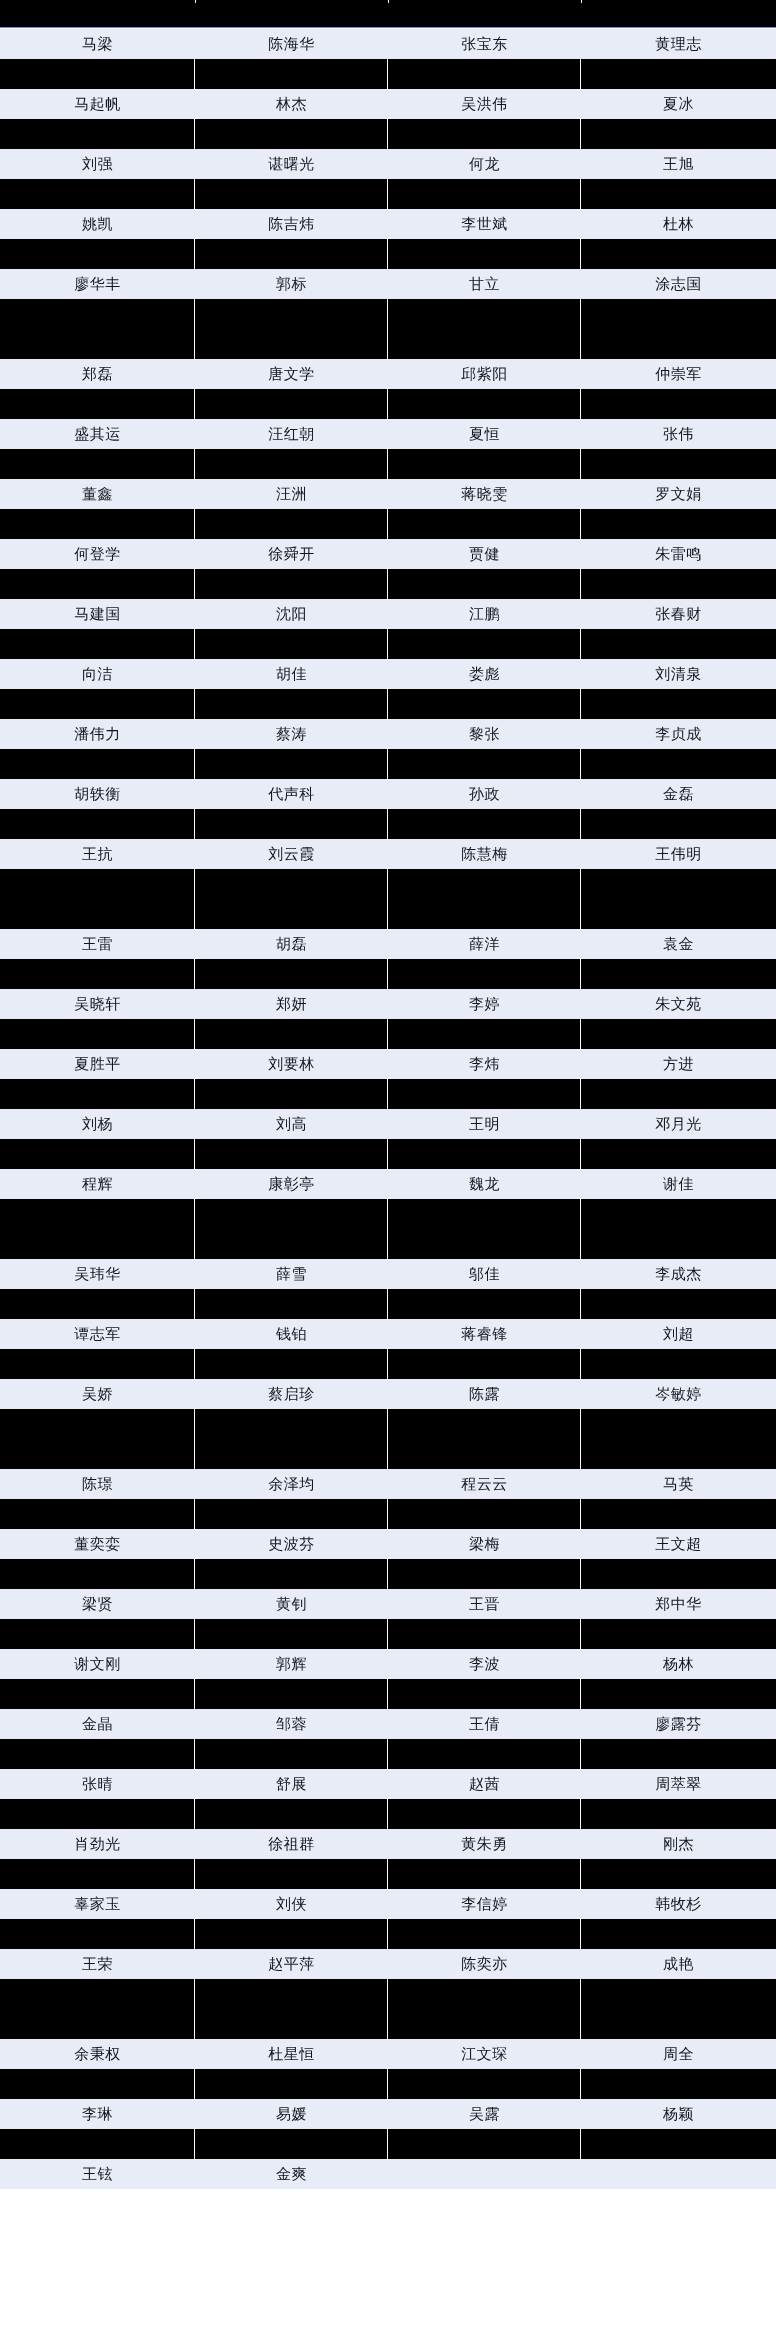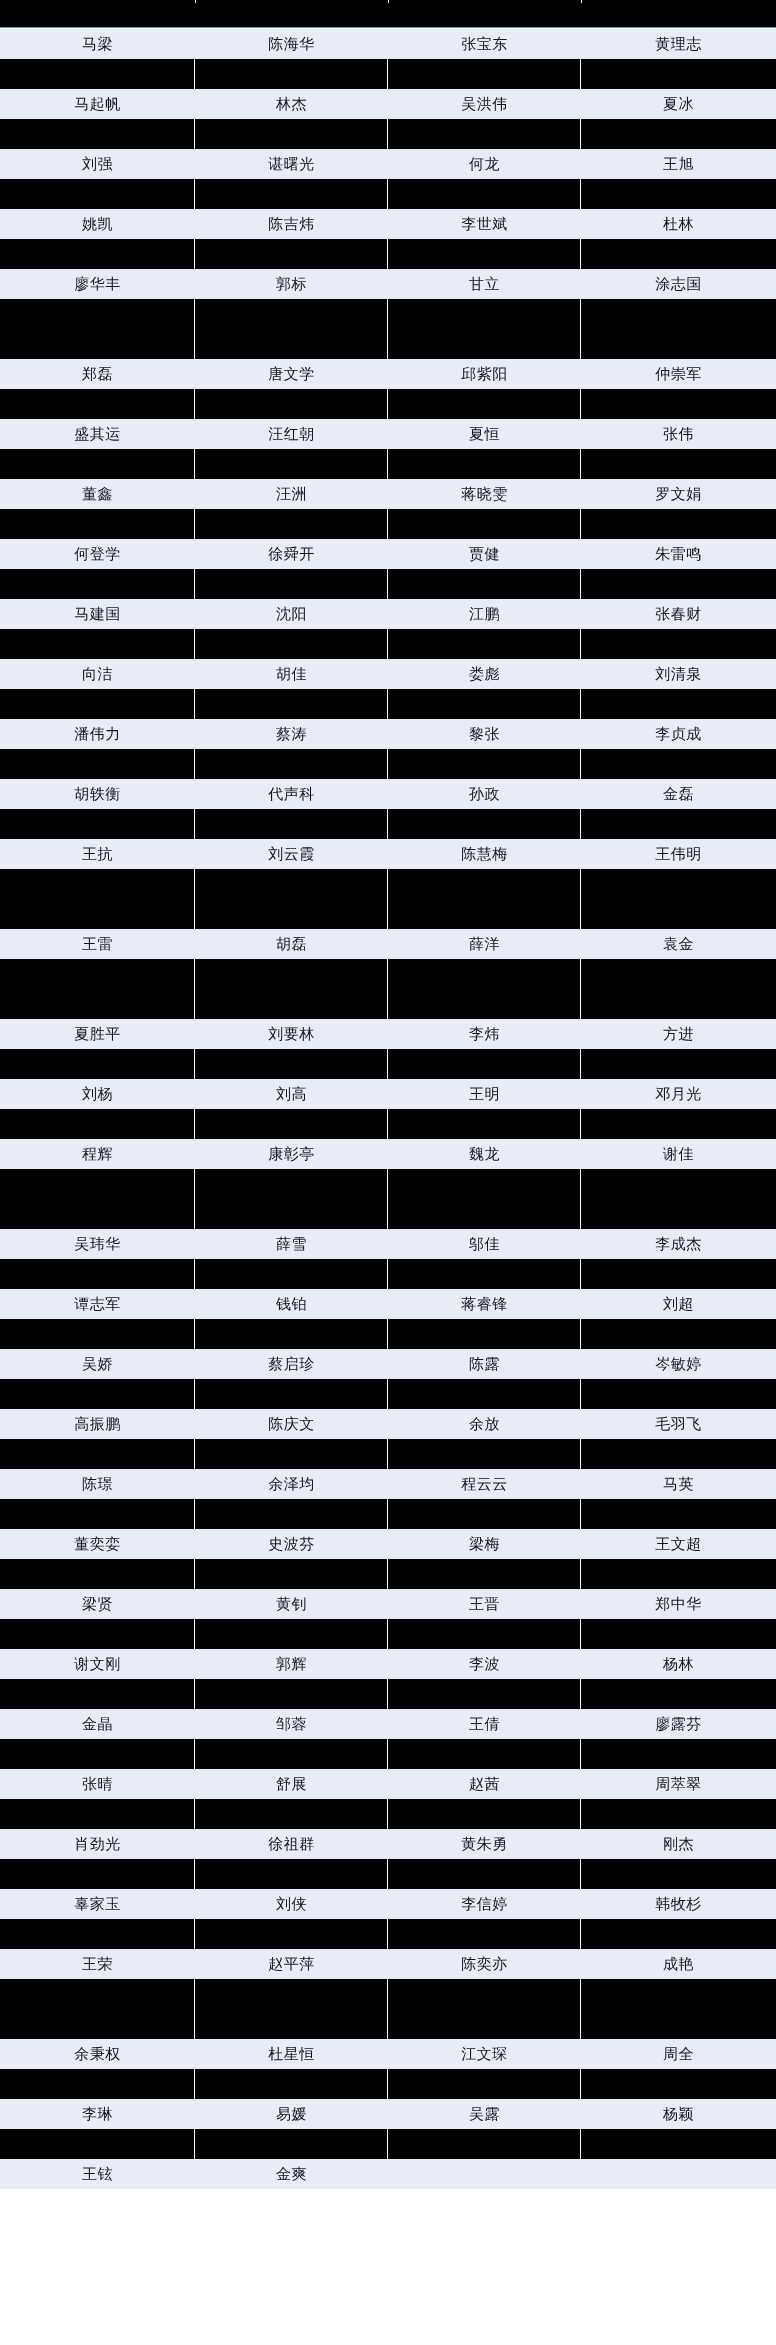--- a/index.html
+++ b/index.html
@@ -294,20 +294,26 @@
         <div class="cell c1">胡磊</div>
         <div class="cell c2">薛洋</div>
         <div class="cell c3">袁金</div>
       </div>
       <div class="row row-redact">
         <div class="cell c0"></div>
         <div class="cell c1"></div>
         <div class="cell c2"></div>
         <div class="cell c3"></div>
       </div>
+      <div class="row row-name">
+        <div class="cell c0">吴晓轩</div>
+        <div class="cell c1">郑妍</div>
+        <div class="cell c2">李婷</div>
+        <div class="cell c3">朱文苑</div>
+      </div>
       <div class="row row-redact">
         <div class="cell c0"></div>
         <div class="cell c1"></div>
         <div class="cell c2"></div>
         <div class="cell c3"></div>
       </div>
       <div class="row row-name">
         <div class="cell c0">夏胜平</div>
         <div class="cell c1">刘要林</div>
         <div class="cell c2">李炜</div>
@@ -378,26 +384,20 @@
         <div class="cell c1">蔡启珍</div>
         <div class="cell c2">陈露</div>
         <div class="cell c3">岑敏婷</div>
       </div>
       <div class="row row-redact">
         <div class="cell c0"></div>
         <div class="cell c1"></div>
         <div class="cell c2"></div>
         <div class="cell c3"></div>
       </div>
-      <div class="row row-name">
-        <div class="cell c0">高振鹏</div>
-        <div class="cell c1">陈庆文</div>
-        <div class="cell c2">余放</div>
-        <div class="cell c3">毛羽飞</div>
-      </div>
       <div class="row row-redact">
         <div class="cell c0"></div>
         <div class="cell c1"></div>
         <div class="cell c2"></div>
         <div class="cell c3"></div>
       </div>
       <div class="row row-name">
         <div class="cell c0">陈璟</div>
         <div class="cell c1">余泽均</div>
         <div class="cell c2">程云云</div>

